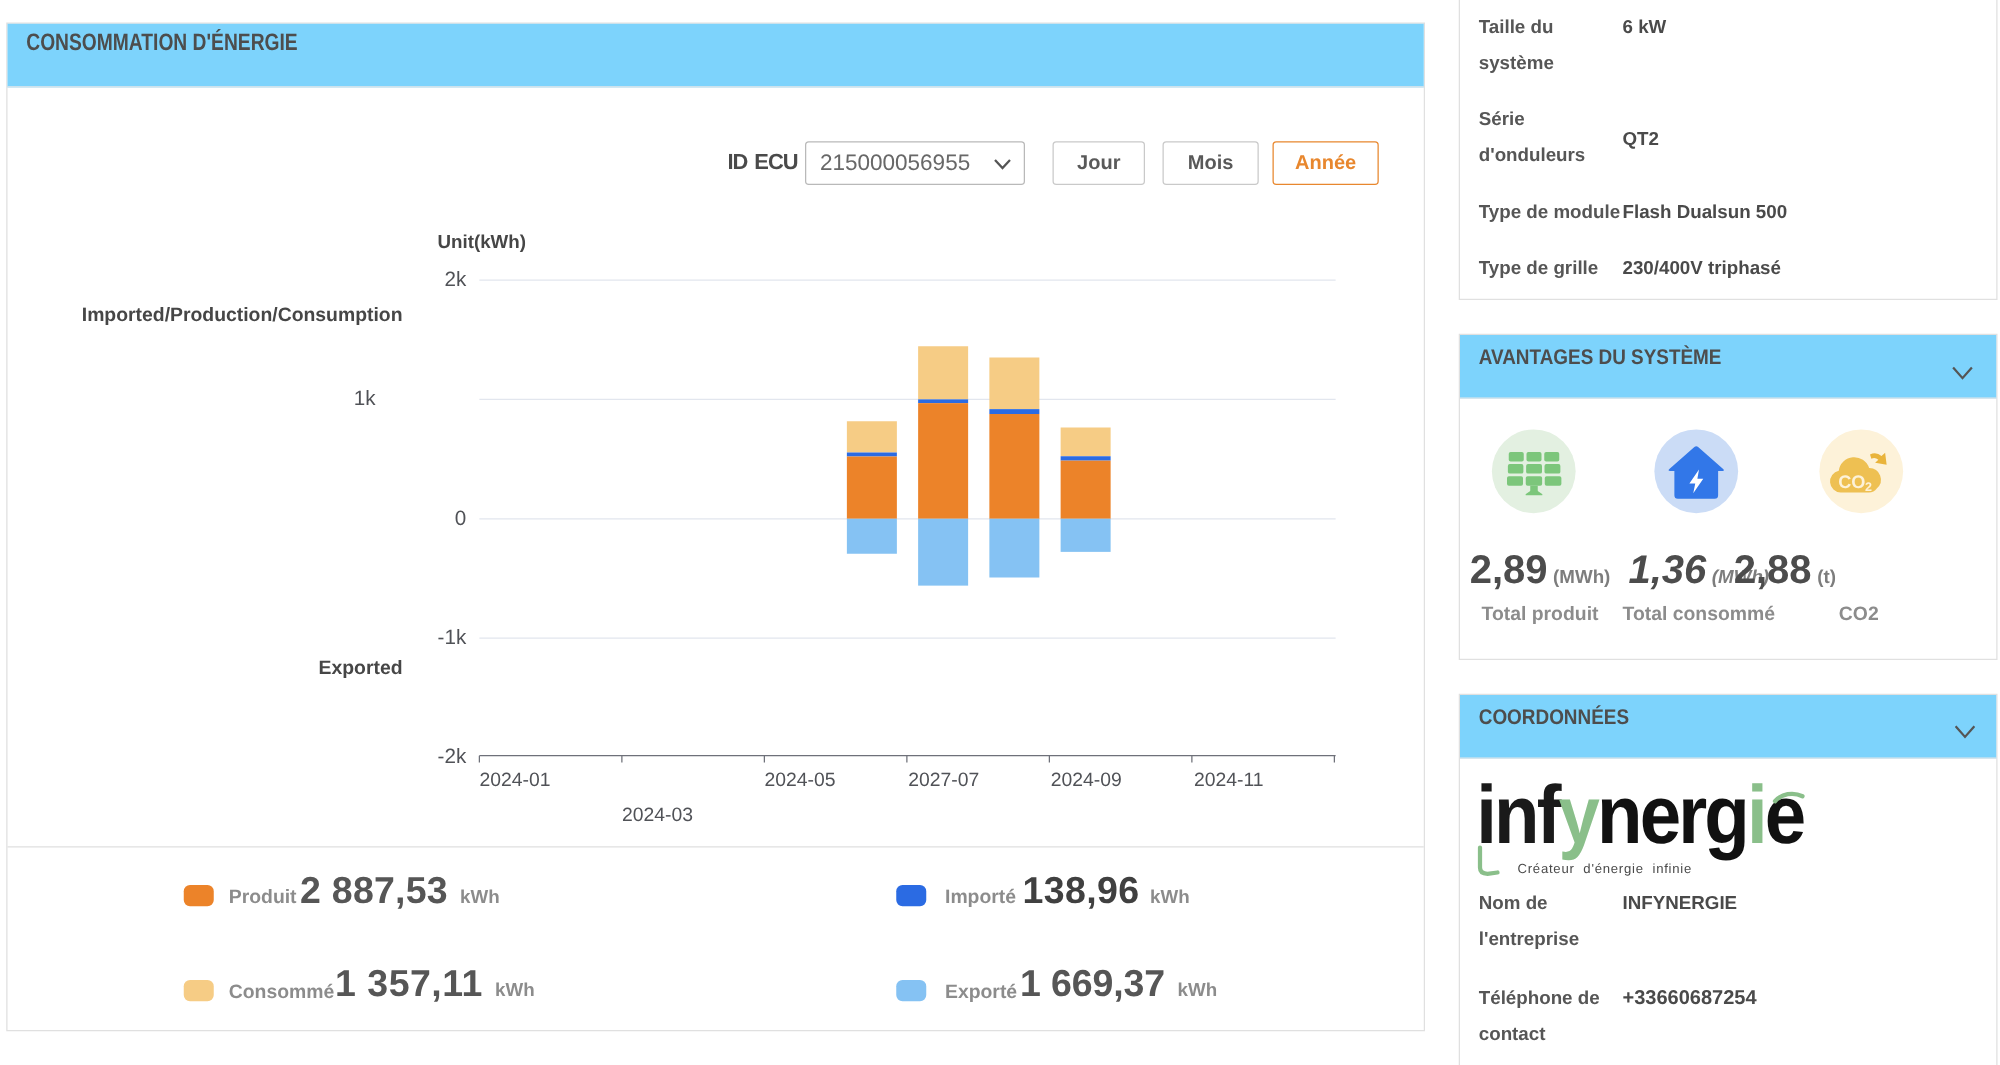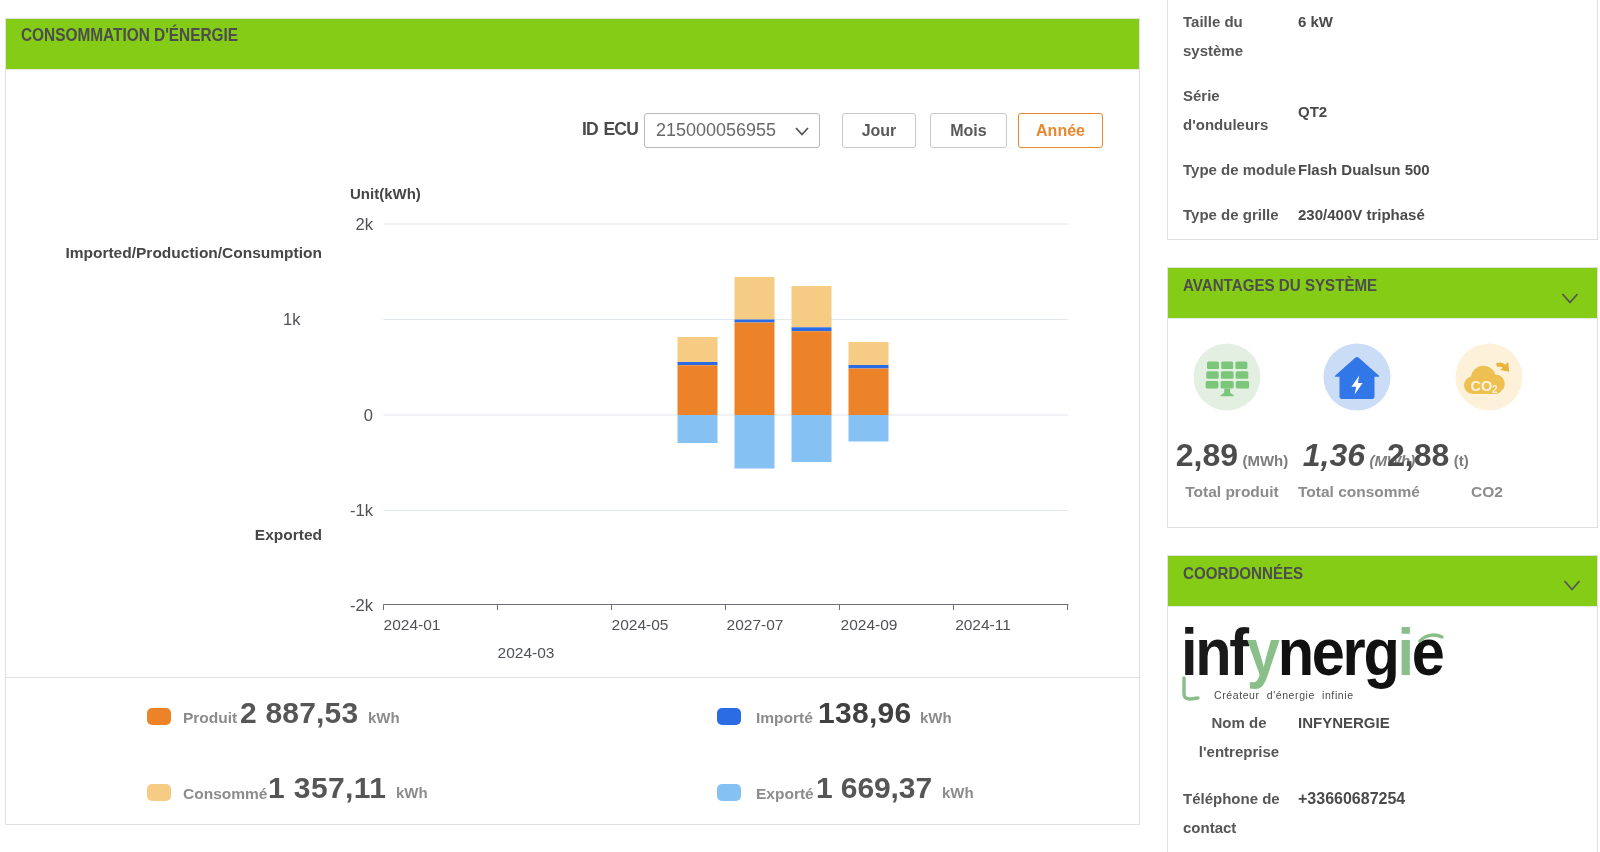--- a/index.html
+++ b/index.html
@@ -1,21 +1,21 @@
 <!DOCTYPE html>
 <html><head>
 <meta charset="utf-8">
 <style>
   * { margin:0; padding:0; box-sizing:border-box; }
   html,body { width:1600px; height:852px; background:#fff; overflow:hidden;
     font-family:"Liberation Sans", sans-serif; }
   body { position:relative; }
   .abs { position:absolute; }
   .card { position:absolute; background:#fff; border:1px solid #e0e0e0; }
-  .chead { height:51px; background:#84cc16; border-bottom:1px solid #e8e8e8;
+  .chead { height:51px; background:#7dd3fc; border-bottom:1px solid #e8e8e8;
     font-size:19px; font-weight:bold; color:#4d4d4d; line-height:19px;
     padding:6px 0 17px 15px; }
   .chead > span { display:inline-block; transform:scaleX(0.81); transform-origin:0 50%; }
   .chead2 { font-size:17px !important; line-height:17px !important; padding-top:9px !important; }
   .chead2 > span { transform:scaleX(0.89) !important; }
   .lbl { font-weight:bold; color:#565656; font-size:15px; line-height:29px; }
   .val { font-weight:bold; color:#4a4a4a; font-size:15px; line-height:29px; }
   .btn { position:absolute; background:#fff; border:1px solid #c9c9c9; border-radius:3px;
     height:35px; font-weight:bold; font-size:16px; color:#595959; text-align:center;
     line-height:33px; }
@@ -194,16 +194,16 @@
        transform:scale(1.145,1.27); transform-origin:0 58%;">
     <span style="color:#1a1a1a;">inf</span><span style="color:#8abf8a;">y</span><span>nerg</span><span style="color:#8abf8a;">i</span><span>e</span>
   </div>
   <div style="position:absolute; left:33px; top:67px; font-size:10.5px; letter-spacing:0.6px; color:#4a4a4a; white-space:nowrap;">Créateur&nbsp; d'énergie&nbsp; infinie</div>
   <svg style="position:absolute; left:0px; top:0px;" width="270" height="90" viewBox="0 0 270 90">
     <path d="M3 56 L3 72 Q3 77 9 77 L17 76" fill="none" stroke="#8abf8a" stroke-width="3.4" stroke-linecap="round"></path>
     <path d="M239 19 A 17 15 0 0 1 261 15" fill="none" stroke="#8abf8a" stroke-width="3.4" stroke-linecap="round"></path>
   </svg>
 </div>
 
-<div class="abs lbl" style="left:1183px; top:708px; width:112px;text-align:center;">Nom de l'entreprise</div>
+<div class="abs lbl" style="left:1183px; top:708px; width:112px;">Nom de l'entreprise</div>
 <div class="abs val" style="left:1298px; top:708px;">INFYNERGIE</div>
 <div class="abs lbl" style="left:1183px; top:784px; width:130px;">Téléphone de contact</div>
 <div class="abs val" style="left:1298px; top:784px; font-size:16px;">+33660687254</div>
 
 </body></html>

